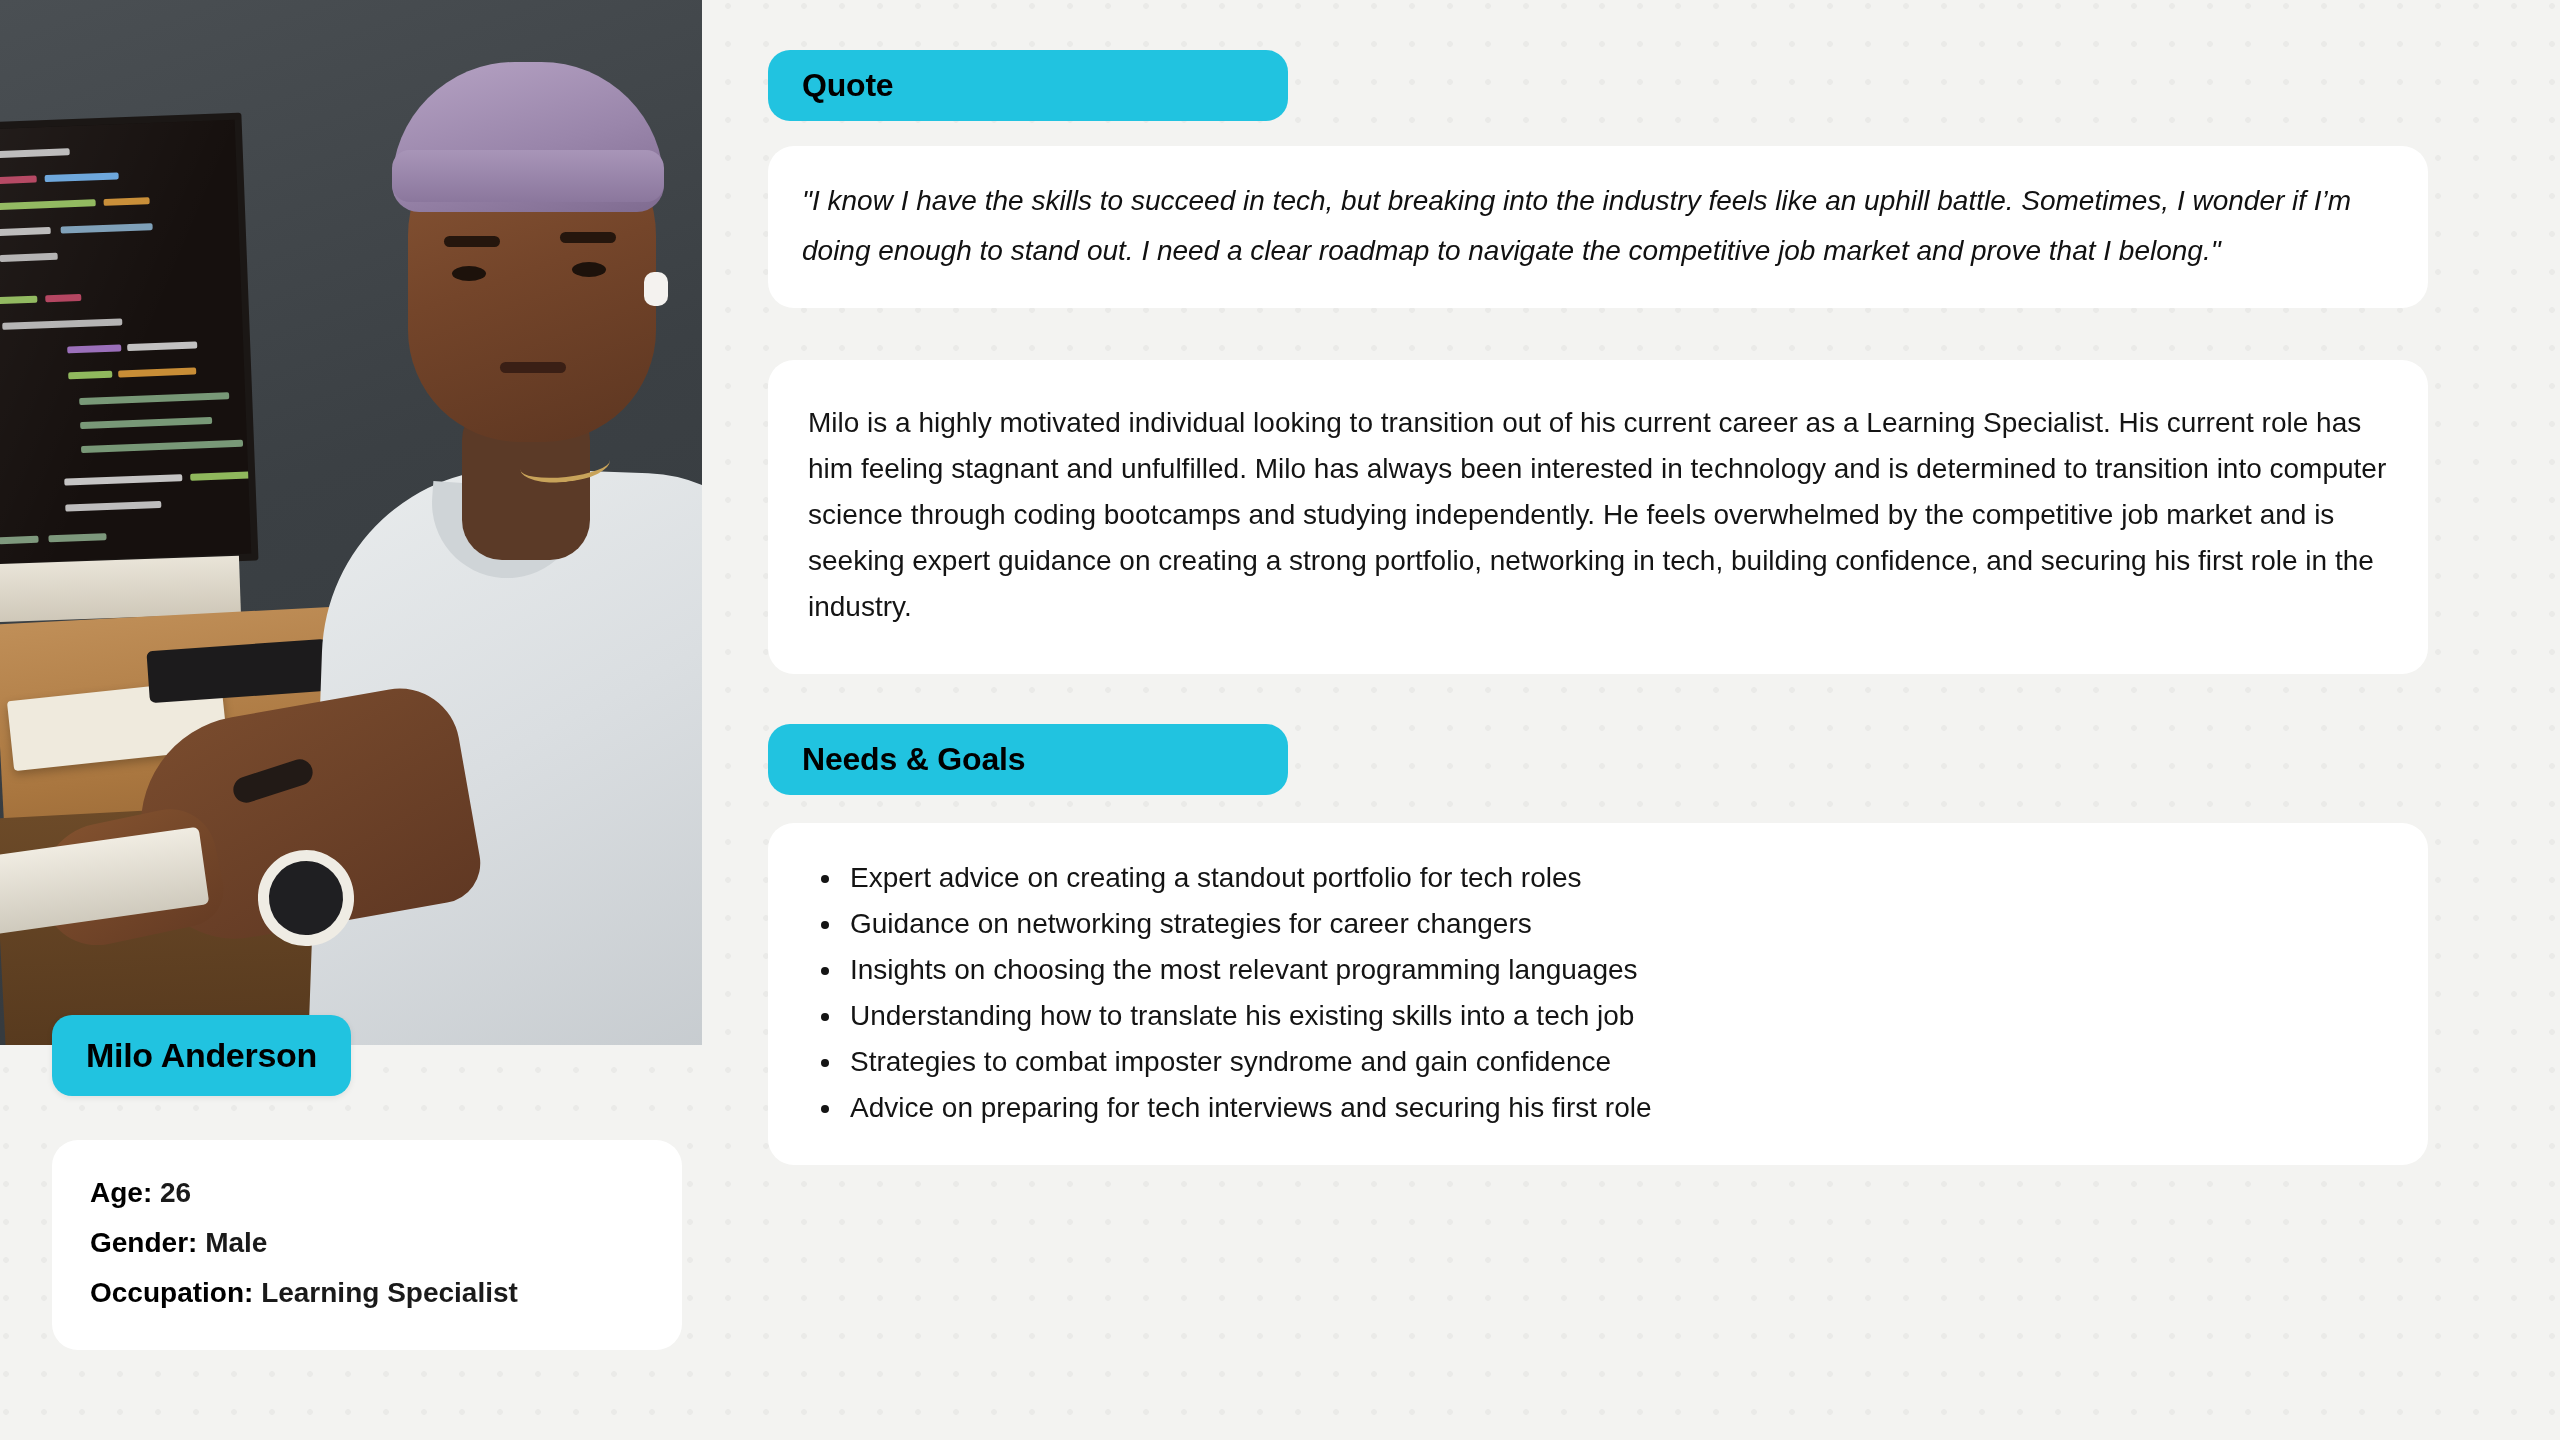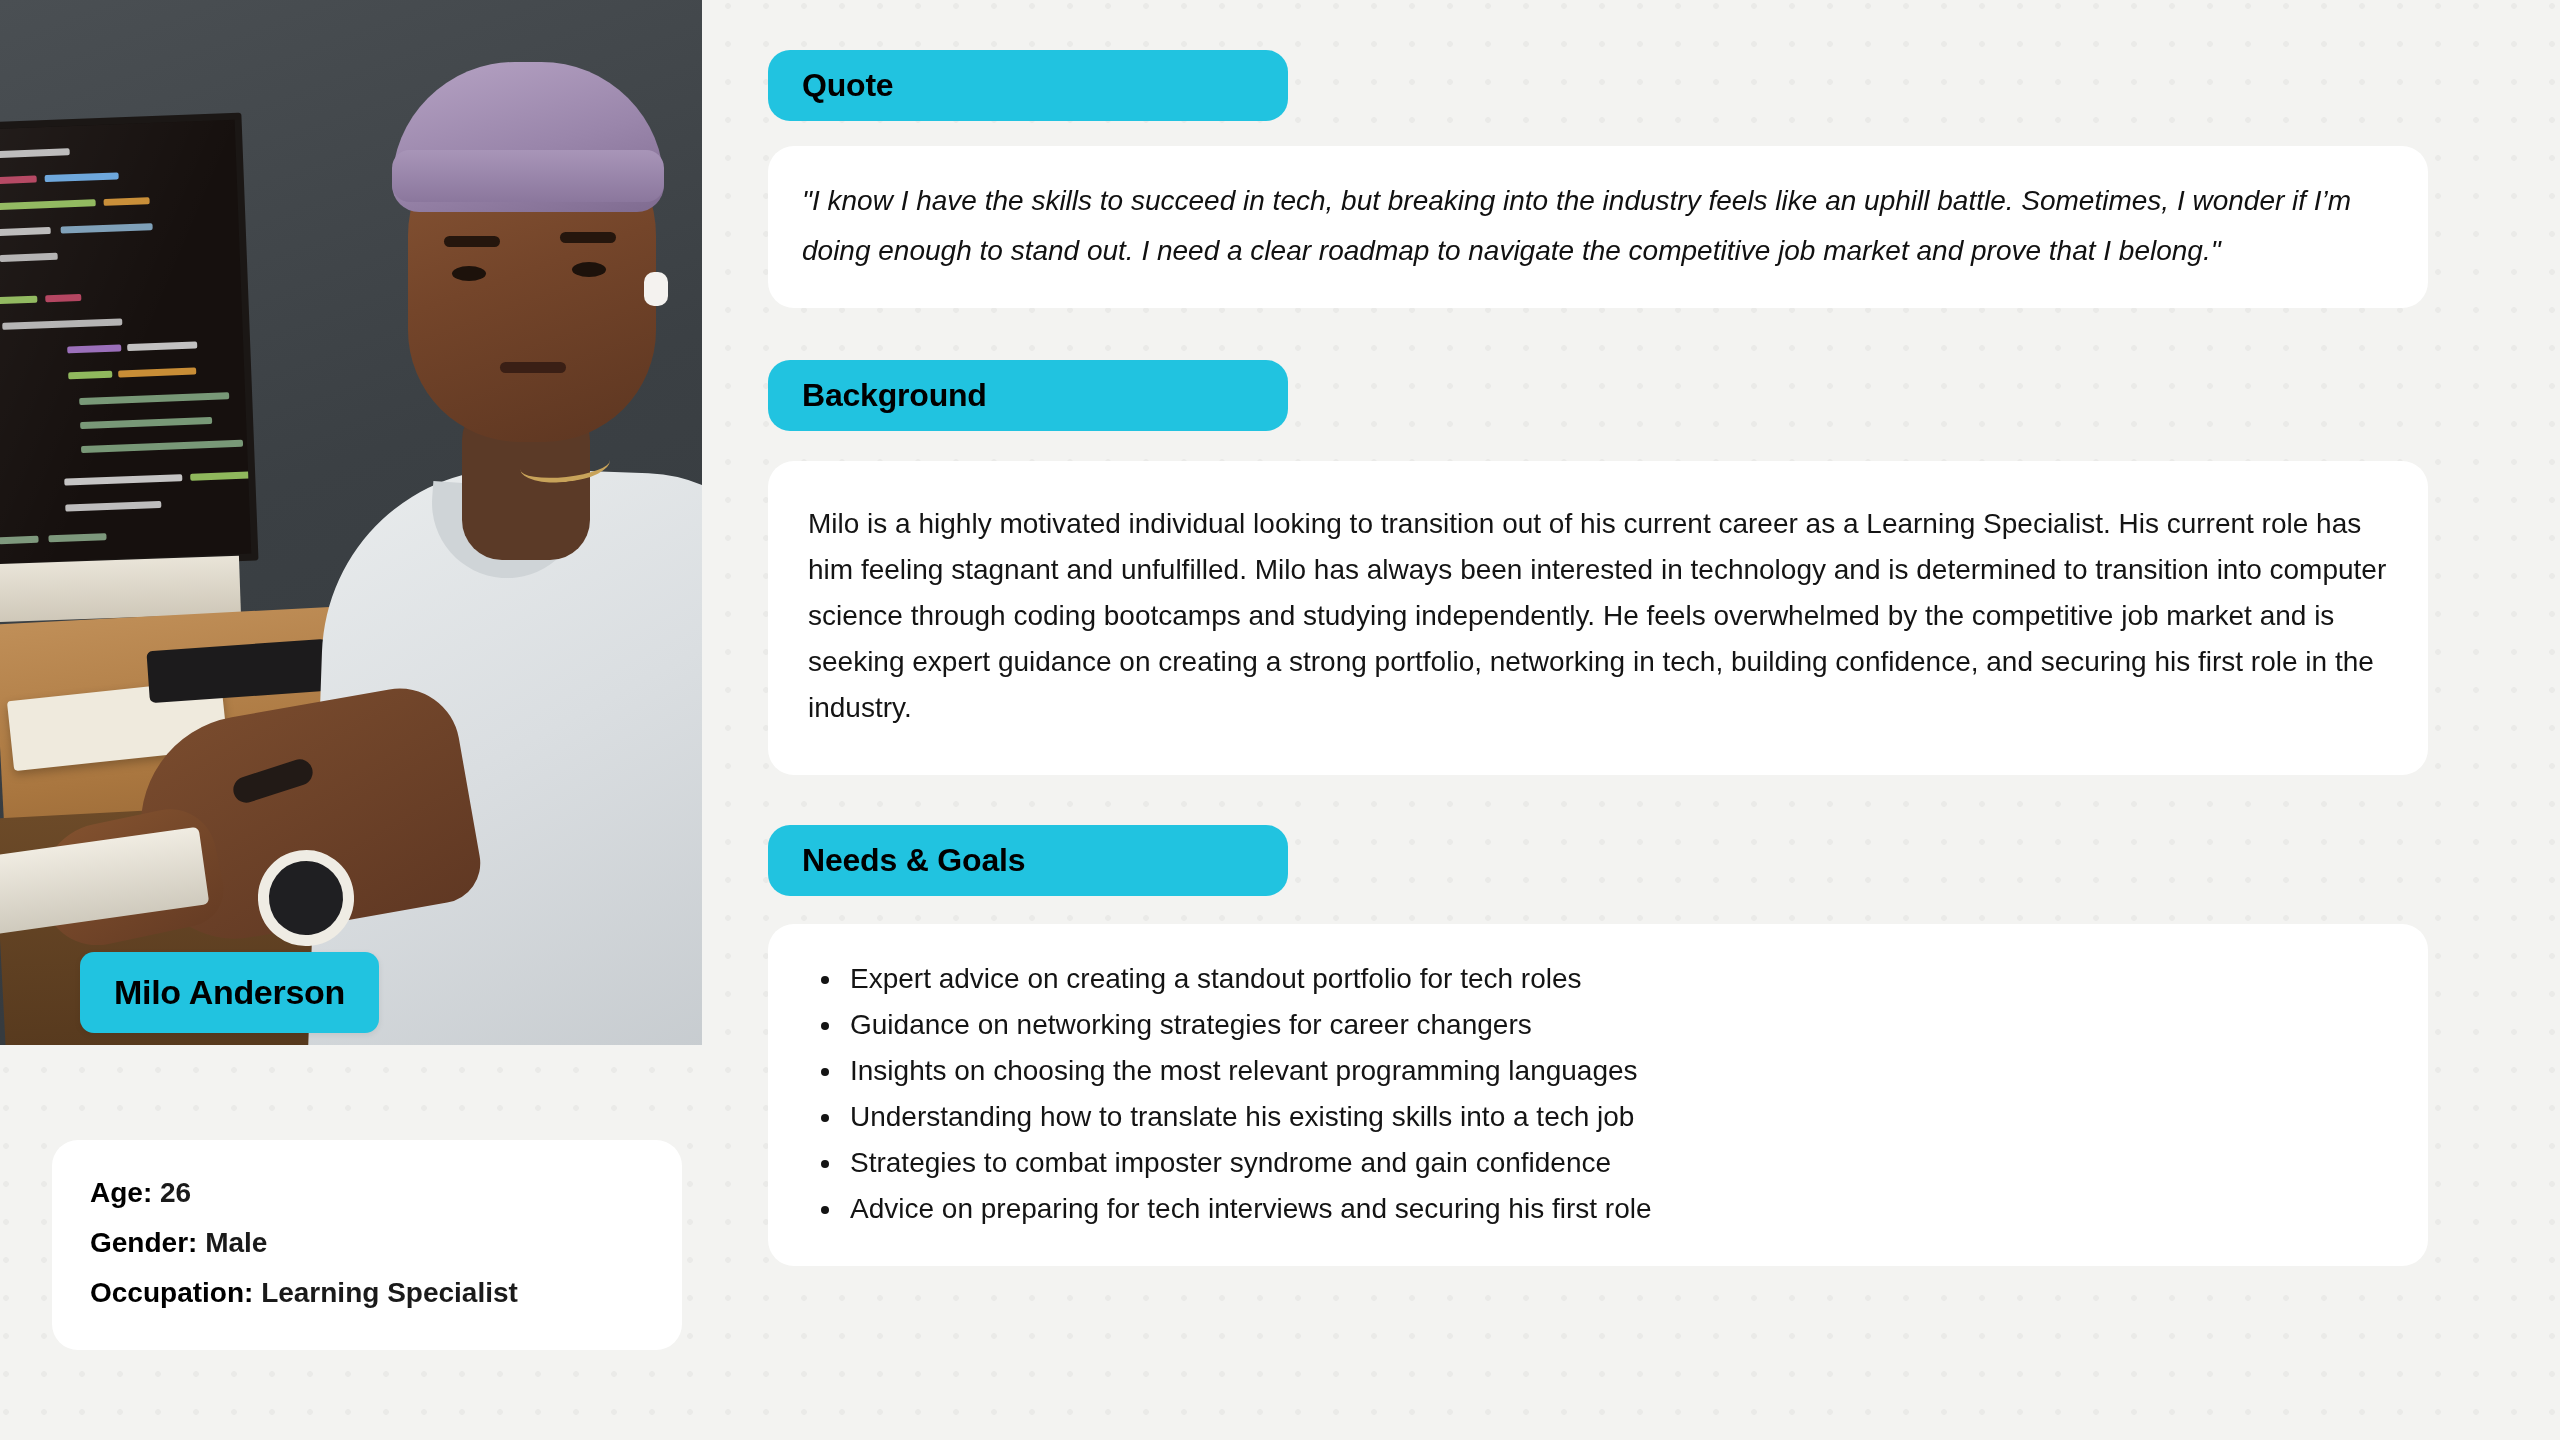--- a/index.html
+++ b/index.html
@@ -269,27 +269,26 @@
     height: 34px;
     border-bottom: 5px solid #c8a35a;
     border-radius: 0 0 50% 50%;
     transform: rotate(-6deg);
   }
 
   
   .name-badge {
     position: absolute;
     left: 52px;
-    top: 952px;
+    top: 1015px;
     background: #21c3e0;
-    border-radius: 14px;
+    border-radius: 20px;
     padding: 21px 34px;
     z-index: 20;
     box-shadow: 0 2px 6px rgba(0,0,0,0.08);
-    margin-left: 28px;
   }
   .name-badge-text {
     font-size: 34px;
     font-weight: 700;
     color: #000;
     letter-spacing: -0.3px;
     white-space: nowrap;
   }
 
   
@@ -464,23 +463,20 @@
     <div>
       <div class="section-header">
         <span class="section-header-text">Quote</span>
       </div>
       <div class="card quote-card">
         <div class="quote-text">"I know I have the skills to succeed in tech, but breaking into the industry feels like an uphill battle. Sometimes, I wonder if I’m doing enough to stand out. I need a clear roadmap to navigate the competitive job market and prove that I belong."</div>
       </div>
     </div>
 
     <div class="bg-block">
-      <div class="section-header">
-        <span class="section-header-text">Background</span>
-      </div>
       <div class="card bg-card">
         <div class="bg-text">Milo is a highly motivated individual looking to transition out of his current career as a Learning Specialist. His current role has him feeling stagnant and unfulfilled. Milo has always been interested in technology and is determined to transition into computer science through coding bootcamps and studying independently. He feels overwhelmed by the competitive job market and is seeking expert guidance on creating a strong portfolio, networking in tech, building confidence, and securing his first role in the industry.</div>
       </div>
     </div>
 
     <div class="goals-block">
       <div class="section-header">
         <span class="section-header-text">Needs &amp; Goals</span>
       </div>
       <div class="card goals-card">

